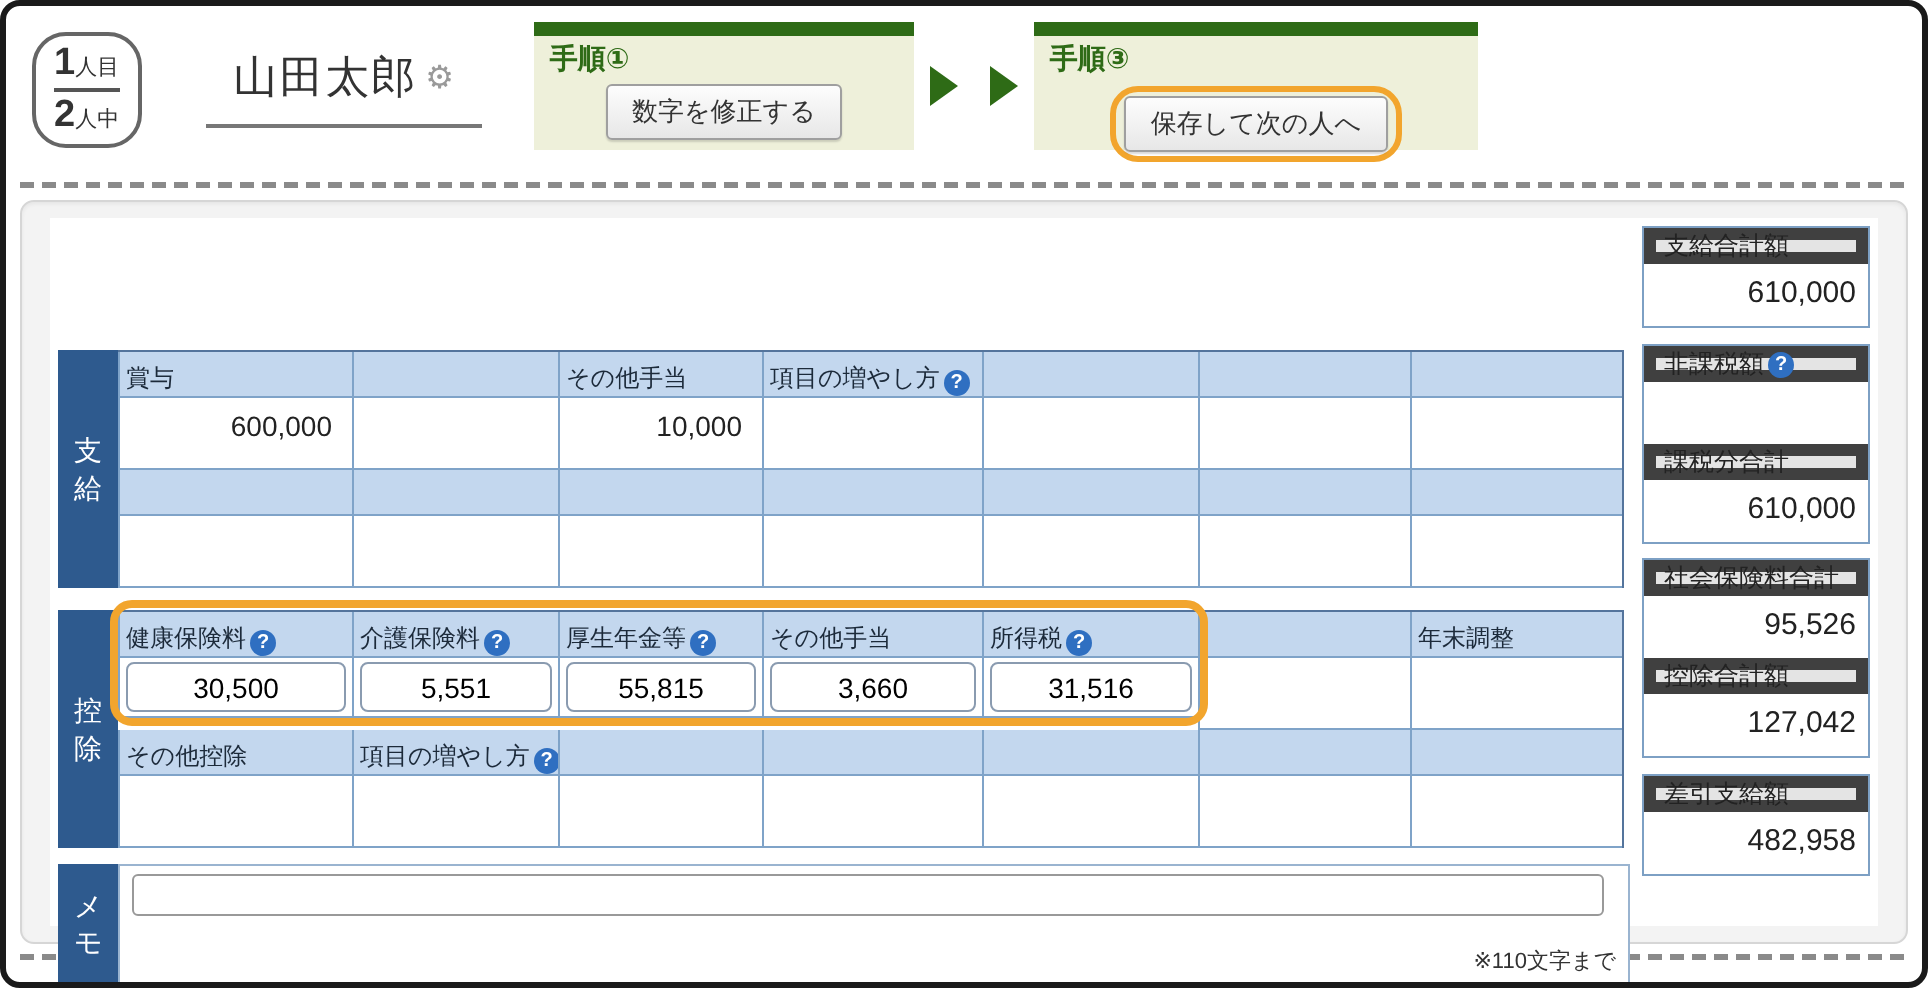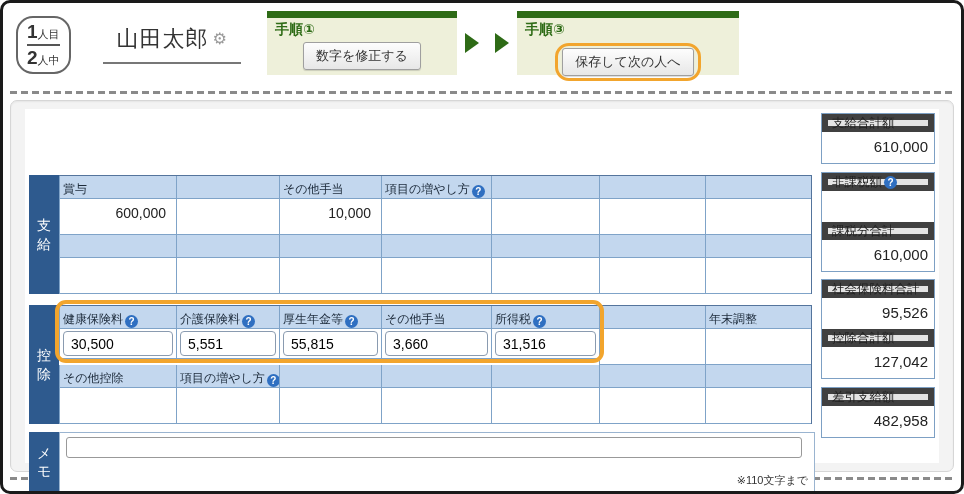--- a/index.html
+++ b/index.html
@@ -57,21 +57,21 @@
   .grid { display:grid; grid-template-columns:117px 103px 102px 110px 108px 106px 106px;
           border-top:1px solid #54749c; border-right:1px solid #54749c; background:#fff;
           align-content:start; }
   .cell { border-left:1px solid #7fa3c8; border-bottom:1px solid #7fa3c8; overflow:hidden; }
   .hc { background:#c3d7ee; font-size:12px; color:#1c2a3a; height:23px;
         display:flex; align-items:flex-end; padding:0 3px; white-space:nowrap; }
   .vc { background:#fff; font-size:14px; text-align:right; height:36px;
         padding:6px 10px 0 3px; }
   .ic { background:#fff; height:30px; padding:2px 3px; }
   input.amount { width:100%; height:25px; border:1px solid #8a9bb0; border-radius:4px;
-                 text-align:left; font-size:14px; padding:0 7px;
+                 text-align:center; font-size:14px; padding:0 7px;
                  font-family:"Liberation Sans","DejaVu Sans",sans-serif; }
   .mt10 { margin-top:11px; }
   .mt7 { margin-top:8px; }
 
   .help-icon { display:inline-block; min-width:13px; height:13px; border-radius:50%;
                background:#2f6fc1; color:#fff; font-size:10px; font-weight:bold;
                text-align:center; line-height:13px; margin-left:2px; flex:0 0 auto; }
   .help-icon.green { background:#6a9e2e; }
 
   .ded-hl { position:absolute; left:26px; top:-5px; width:549px; height:63px;

